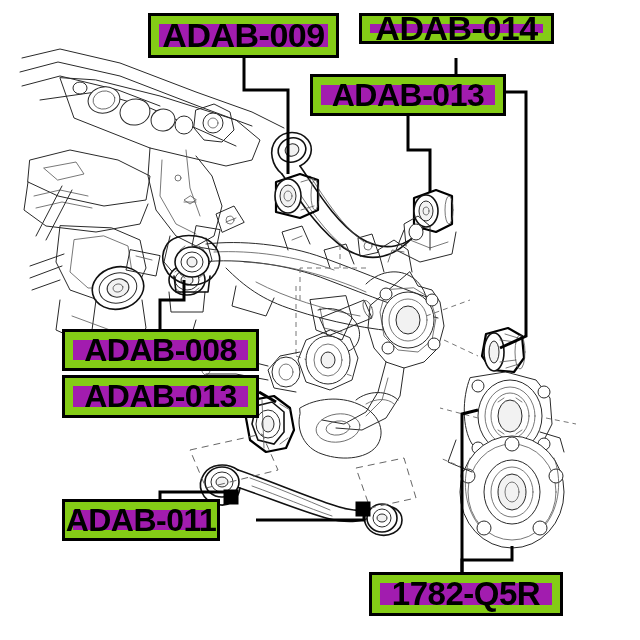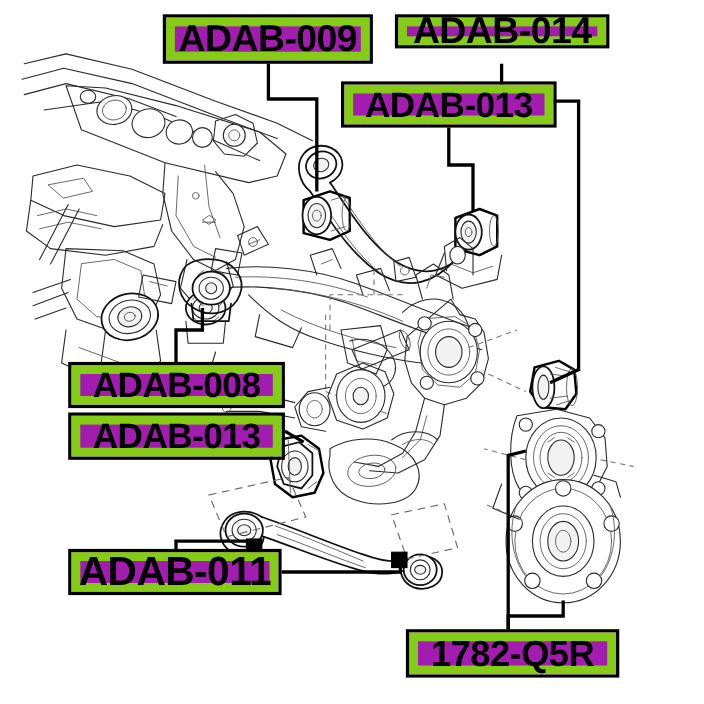--- a/index.html
+++ b/index.html
@@ -24,21 +24,21 @@
     box-sizing:border-box;
     width:100%;height:100%;
     display:flex;align-items:center;justify-content:center;
     background:#a21caf;
   }
   .lb-009{left:148px;top:13px;width:191px;height:45px;font-size:34px;}
   .lb-014{left:359px;top:13px;width:195px;height:31px;font-size:34px;}
   .lb-010{left:310px;top:74px;width:196px;height:42px;font-size:32px;}
   .lb-008{left:62px;top:329px;width:197px;height:42px;font-size:32px;}
   .lb-013{left:62px;top:375px;width:197px;height:43px;font-size:32px;}
-  .lb-011{left:62px;top:499px;width:194px;height:42px;font-size:37px;}
+  .lb-011{left:62px;top:499px;width:158px;height:42px;font-size:32px;}
   .lb-hub{left:369px;top:572px;width:194px;height:44px;font-size:33px;}
 </style>
 </head>
 <body>
 
 <div id="stage">
 
   <svg id="art" viewBox="0 0 640 640">
     <defs>
       <style>

